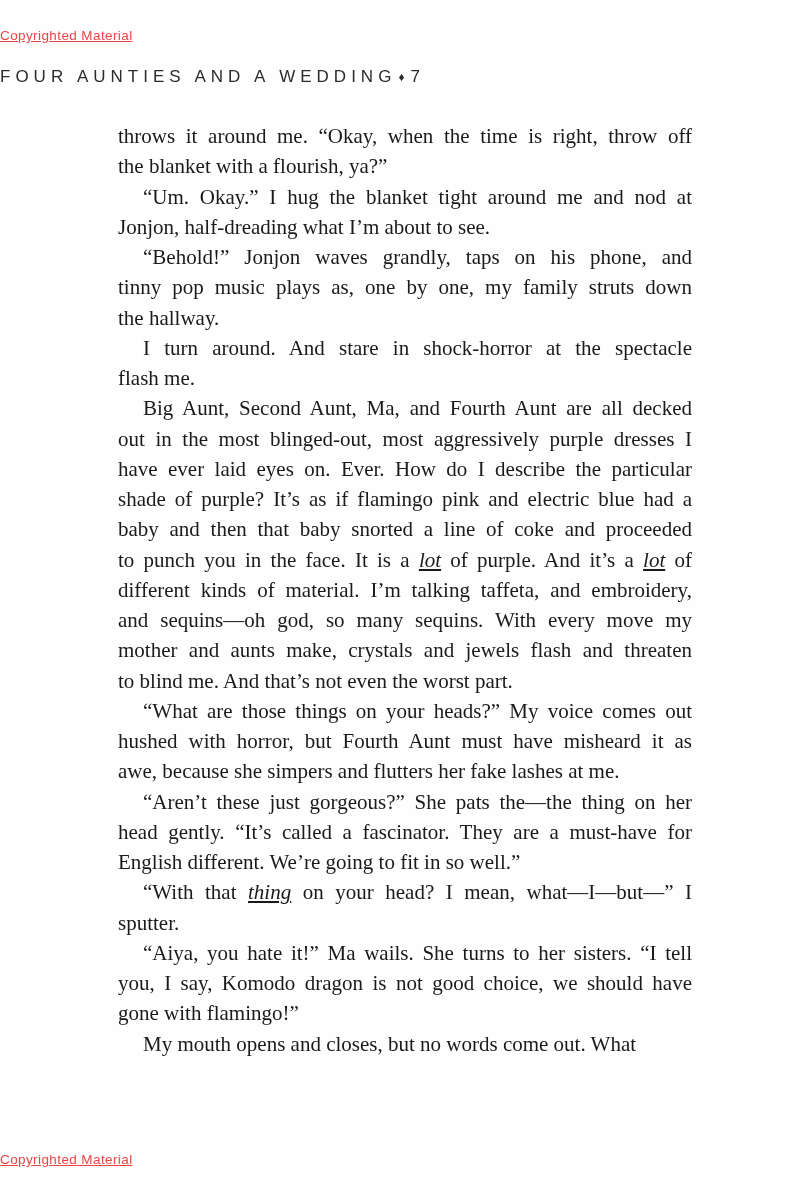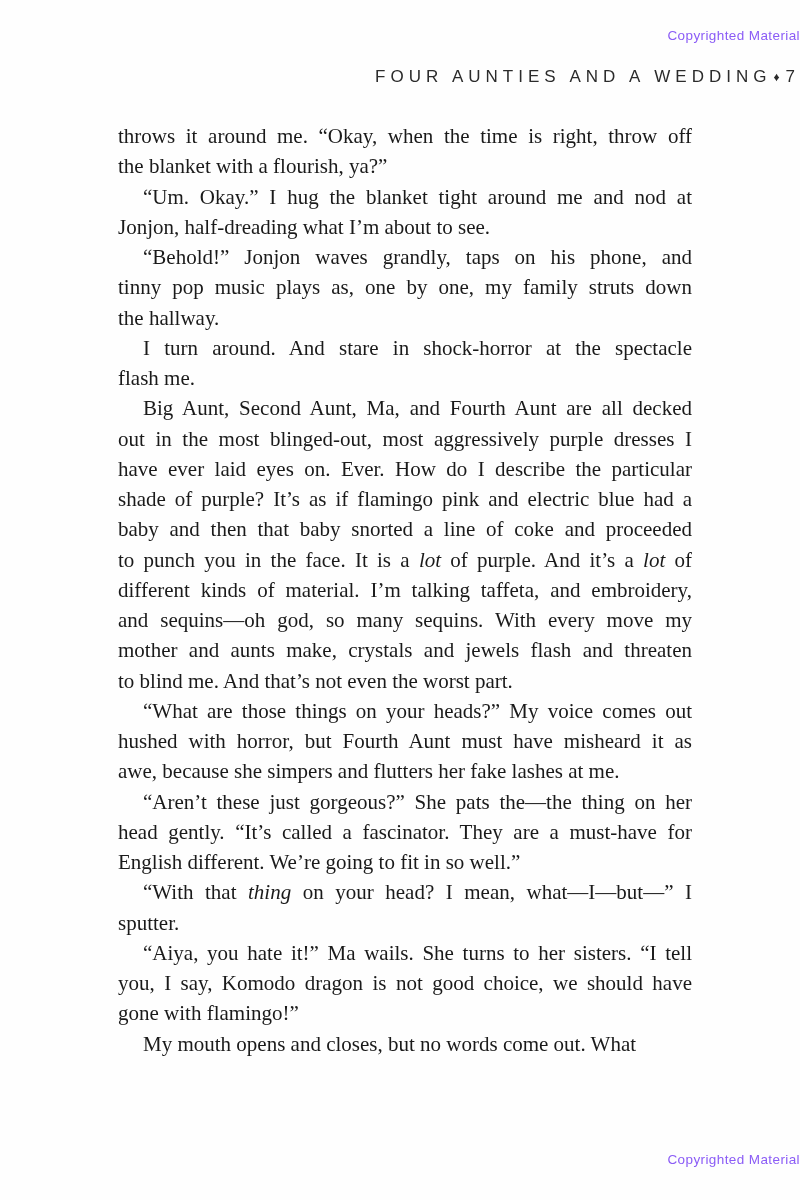--- a/index.html
+++ b/index.html
@@ -12,34 +12,35 @@
     width: 800px;
     height: 1200px;
     background: #fefefe;
     overflow: hidden;
     font-family: "Liberation Serif", "DejaVu Serif", serif;
   }
   .notice {
     position: absolute;
     left: 0;
     width: 100%;
-    text-align: right;
+    text-align: left;
     font-family: "Liberation Sans", "DejaVu Sans", sans-serif;
     font-size: 13.5px;
     letter-spacing: 0.4px;
-    color: #8b5cf6;
+    color: #ef4444;
+    text-decoration: underline;
   }
   .notice.top { top: 28px; }
   .notice.bottom { top: 1152px; }
   .running-head {
     position: absolute;
     top: 67px;
     left: 0;
     width: 100%;
-    text-align: right;
+    text-align: left;
     font-family: "Liberation Sans", "DejaVu Sans", sans-serif;
     font-size: 17px;
     font-weight: 400;
     letter-spacing: 5px;
     color: #2b2b2b;
     white-space: nowrap;
   }
   .running-head .sep {
     font-size: 12px;
     letter-spacing: 0;
@@ -62,21 +63,21 @@
     text-align-last: justify;
     overflow: hidden;
     white-space: nowrap;
   }
   .line.last {
     text-align-last: left;
   }
   .line.first {
     text-indent: 25px;
   }
-  .line i { font-style: italic; }
+  .line i { font-style: italic; text-decoration: underline; }
 </style>
 </head>
 <body>
 
 <div class="page">
   <div class="notice top">Copyrighted Material</div>
 
   <div class="running-head">
     <span>FOUR AUNTIES AND A WEDDING</span><span class="sep">♦</span><span>7</span>
   </div>

